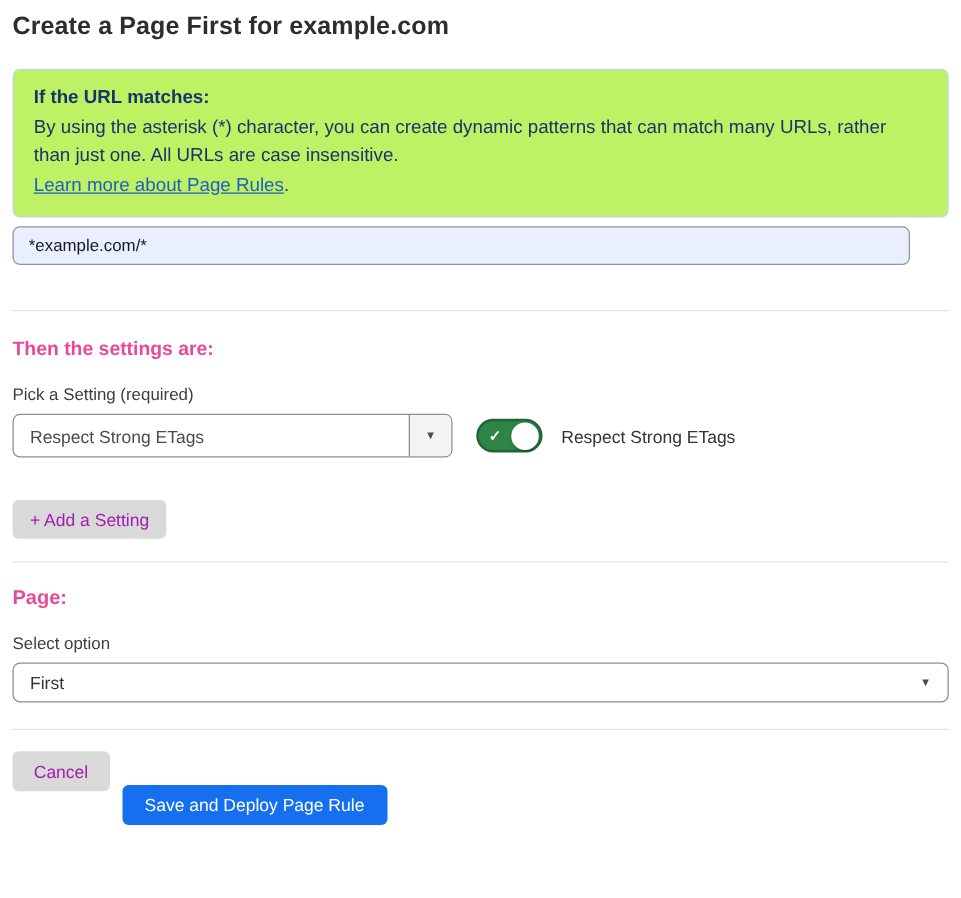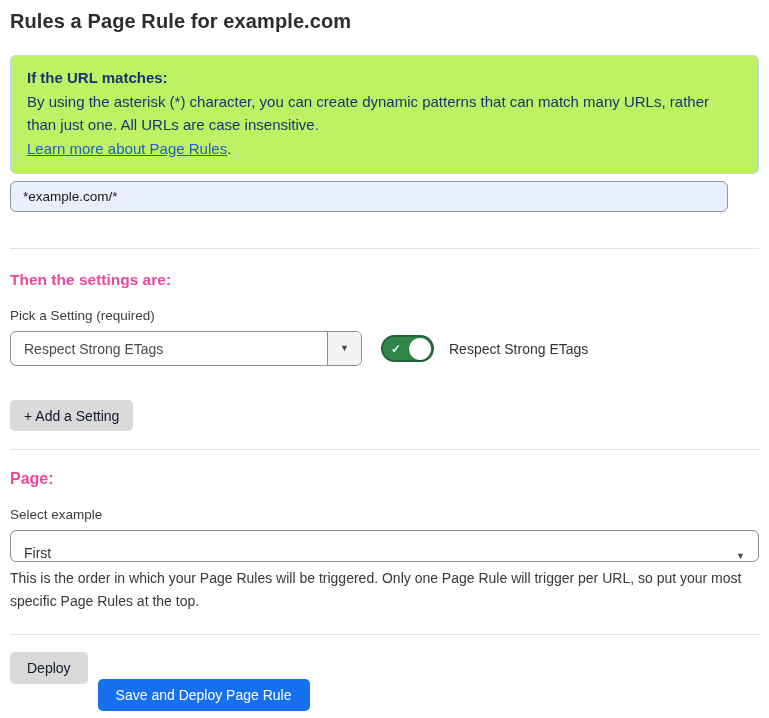--- a/index.html
+++ b/index.html
@@ -148,32 +148,32 @@
     height: 32px;
     border: none;
     border-radius: 5px;
     font-family: "Liberation Sans", sans-serif;
     font-size: 14px;
     cursor: pointer;
     display: inline-flex;
     align-items: center;
     justify-content: center;
   }
-  .btn-gray { background: #d9d9d9; color: #0f172a; }
+  .btn-gray { background: #d9d9d9; color: #a21caf; }
   .add-setting-btn { margin-top: 34px; height: 31px; padding: 0 14px; }
 
   .full-select {
     margin-top: 8px;
     width: 749px;
     height: 32px;
     background: #ffffff;
     border: 1px solid #8d8d8d;
     border-radius: 6px;
     display: flex;
-    align-items: flex-end;
+    align-items: center;
     justify-content: space-between;
     padding: 0 13px;
     cursor: pointer;
   }
   .full-select .select-value { font-size: 14px; color: #333333; }
 
   .help-text {
     margin-top: 5px;
     font-size: 14px;
     line-height: 23px;
@@ -192,21 +192,21 @@
     color: #ffffff;
     padding: 0 18px;
     margin-top: 27px;
   }
 </style>
 </head>
 <body>
 
 <div class="container">
 
-  <h1 class="page-title">Rules a Page Rule for example.com</h1>
+  <h1 class="page-title">Create a Page First for example.com</h1>
 
   <div class="info-box">
     <div class="info-heading">If the URL matches:</div>
     <div class="info-body">By using the asterisk (*) character, you can create dynamic patterns that can match many URLs, rather than just one. All URLs are case insensitive.</div>
     <div><span class="info-link">Learn more about Page Rules</span><span>.</span></div>
   </div>
 
   <input class="url-input" type="text" value="*example.com/*" style="">
 
   <hr class="divider divider-1">
@@ -228,29 +228,28 @@
     </div>
     <span class="toggle-label">Respect Strong ETags</span>
   </div>
 
   <button class="btn btn-gray add-setting-btn">+ Add a Setting</button>
 
   <hr class="divider divider-2">
 
   <div class="section-heading order-heading">Page:</div>
 
-  <div class="field-label">Select example</div>
+  <div class="field-label">Select option</div>
 
   <div class="full-select">
     <span class="select-value">First</span>
     <span class="arrow-glyph">▼</span>
   </div>
 
-  <div class="help-text">This is the order in which your Page Rules will be triggered. Only one Page Rule will trigger per URL, so put your most specific Page Rules at the top.</div>
 
   <hr class="divider divider-3">
 
   <div class="footer-row">
-    <button class="btn btn-gray">Deploy</button>
+    <button class="btn btn-gray">Cancel</button>
     <button class="btn btn-primary">Save and Deploy Page Rule</button>
   </div>
 
 </div>
 
 </body></html>

